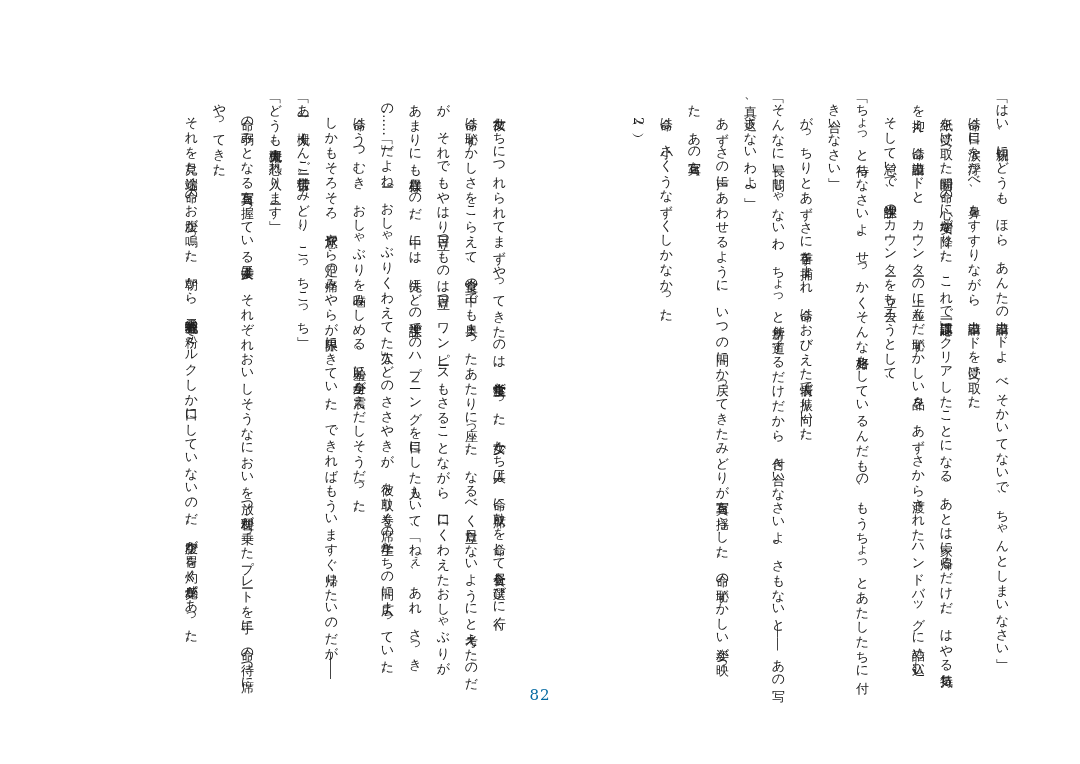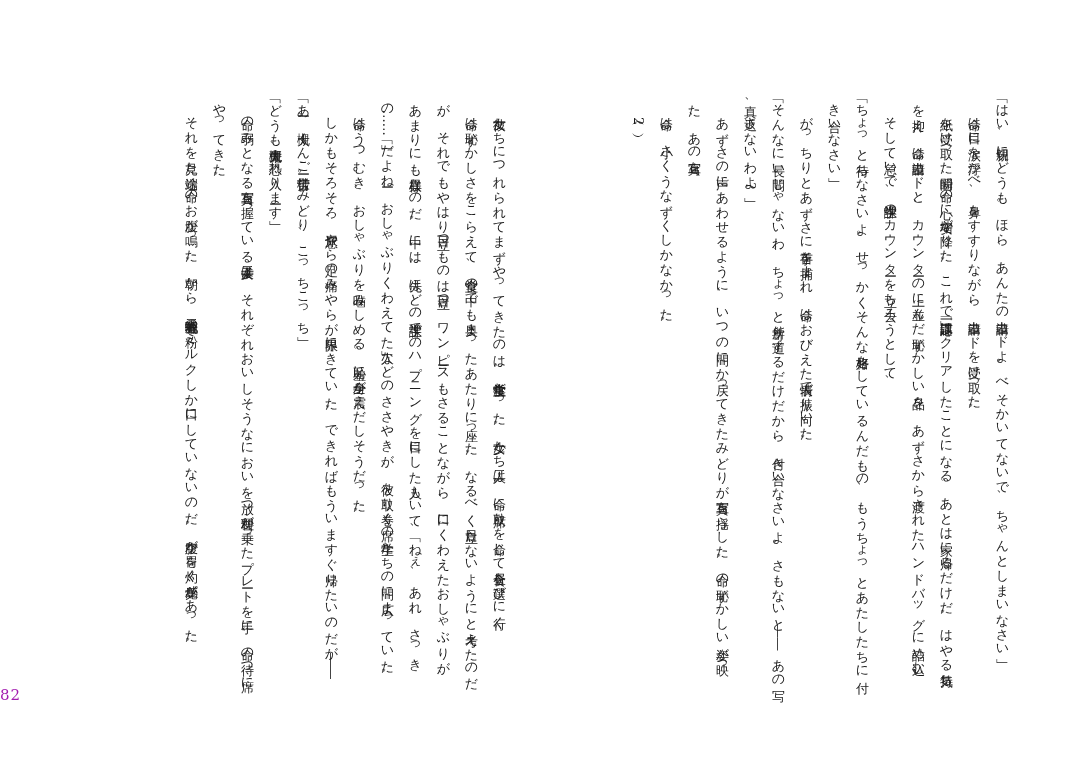--- a/index.html
+++ b/index.html
@@ -46,24 +46,24 @@
   .section-marker {
     margin-block-start: 52px;   
     margin-block-end: 4px;
     text-indent: 1.7em;          
   }
   .page-number {
     position: absolute;
     top: 686px;
     left: 0;
     width: 1080px;
-    text-align: left;
+    text-align: center;
     font-size: 15px;
     letter-spacing: 1px;
-    color: #a21caf;
+    color: #0369a1;
   }
 </style>
 </head>
 <body>
 
 <div class="page page-right">
   <div class="plist"><p>「はい、親切にどうも。ほら、あんたの申請カードよ。べそかいてないで、ちゃんとしまいなさい」</p><p class="indent">命は目に涙を浮かべ、鼻をすすりながら、申請カードを受け取った。</p><p class="indent">紙を受け取った瞬間、命の心に安堵が降りた。これで一応「課題」はクリアしたことになる。あとは家に帰るだけだ。はやる気持ちを抑え、命は申請カードと、カウンターの上に並んだ恥ずかしい品々を、あずさから渡されたハンドバッグに詰め込む。</p><p class="indent">そして急いで、学生課のカウンターを立ち去ろうとして、</p><p>「ちょっと待ちなさいよ。せっかくそんな格好をしているんだもの、もうちょっとあたしたちに付き合いなさい」</p><p class="indent">がっちりとあずさに手首を捕まれ、命はおびえた表情で振り向いた。</p><p>「そんなに長い間じゃないわ。ちょっと所寄り道するだけだから、付き合いなさいよ。さもないと――あの写真、返さないわよ?」</p><p class="indent">あずさの声にあわせるように、いつの間にか戻ってきたみどりが写真を揺らした。命の恥ずかしい姿が映った、あの写真を。</p><p class="indent">命は、小さくうなずくしかなかった。</p></div>
   <p class="section-marker">（2）</p>
 </div>
 

